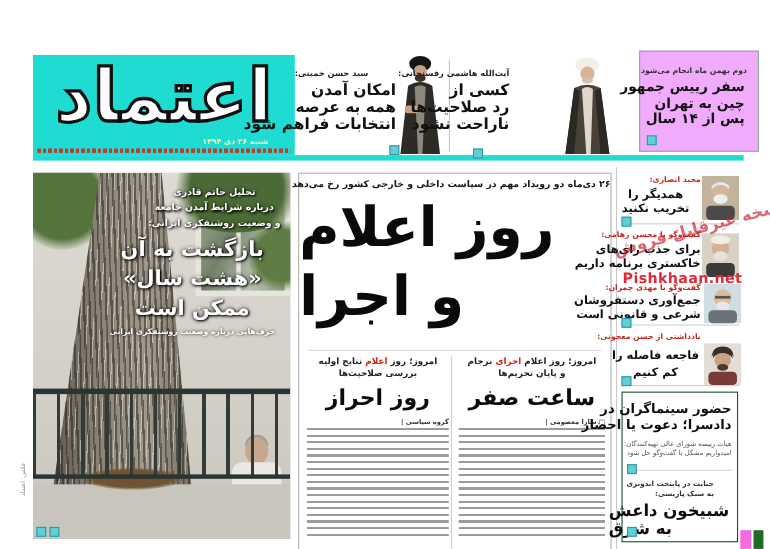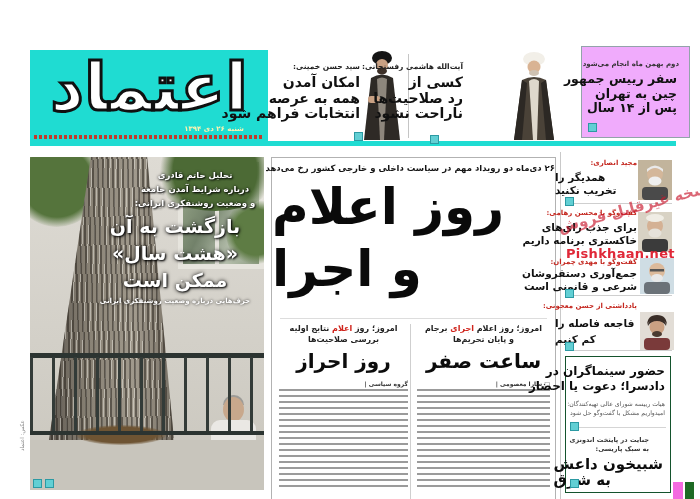--- a/index.html
+++ b/index.html
@@ -17,21 +17,21 @@
     -webkit-text-stroke:3px #101010;letter-spacing:-2px;
   }
   .mh-date{position:absolute;right:24px;bottom:8px;font-size:7px;color:#fdf3b0;font-weight:bold;}
   .mh-infoline{
     position:absolute;left:4px;right:4px;bottom:2px;height:4px;
     background:repeating-linear-gradient(90deg,#c23a2a 0 3px,rgba(0,0,0,0) 3px 5px);
   }
   .rule-teal{left:30px;top:141px;width:646px;height:5px;background:#1fdcd2;}
 
   
-  .kicker{font-size:7.5px;font-weight:bold;color:#222;white-space:nowrap;text-align:right;}
+  .kicker{font-size:7.5px;font-weight:bold;color:#222;white-space:nowrap;text-align:left;}
   .head-sm{font-size:14px;font-weight:bold;color:#111;line-height:15.5px;text-align:right;white-space:nowrap;}
   .vdiv{width:1px;background:#c5c5c5;}
   .sq{width:9px;height:9px;background:#62cfd4;border:1px solid #2c9aa3;box-sizing:border-box;}
 
   .china-box{left:565px;top:46px;width:109px;height:92px;background:#f0abfc;border:1.5px solid #93a3aa;box-sizing:border-box;margin-left:16px;}
   .china-kicker{position:absolute;top:13px;right:10px;font-size:7px;font-weight:bold;color:#333;white-space:nowrap;}
   .china-head{position:absolute;top:25px;right:12px;font-size:12.5px;font-weight:bold;line-height:14.5px;color:#101010;text-align:right;white-space:nowrap;}
 
   
   .photo{left:30px;top:157px;width:234px;height:333px;background:#d6d3cb;overflow:hidden;}
@@ -88,21 +88,21 @@
   .col-kicker{font-size:8px;font-weight:bold;color:#222;text-align:center;line-height:10.5px;white-space:nowrap;}
   .col-kicker .red{color:#d0241c;}
   .col-head{margin-top:4px;text-align:center;font-size:20px;font-weight:bold;color:#0c0c0c;}
   .byline{margin-top:7px;font-size:6px;font-weight:bold;color:#333;text-align:right;}
   .greek{margin-top:2px;height:100px;
     background:repeating-linear-gradient(180deg,#9b9b9b 0 2px,rgba(0,0,0,0) 2px 6px);}
 
   
   .side-div{left:560px;top:152px;width:1px;height:347px;background:#c9c9c9;}
   .side-item-kicker{font-size:7px;font-weight:bold;color:#c4271f;white-space:nowrap;text-align:right;}
-  .side-head{font-size:10.5px;font-weight:bold;color:#111;line-height:13px;text-align:left;white-space:nowrap;}
+  .side-head{font-size:10.5px;font-weight:bold;color:#111;line-height:13px;text-align:center;white-space:nowrap;}
   .sep{height:1px;background:#cfcfcf;}
   .side-box{left:565px;top:356px;width:106px;height:137px;background:#fff;border:1px solid #14532d;box-sizing:border-box;}
   .sb-h{position:absolute;top:7px;right:5px;left:4px;text-align:right;font-size:12px;font-weight:bold;line-height:15px;color:#0d0d0d;white-space:nowrap;}
   .sb-sub{position:absolute;top:42px;right:5px;left:4px;text-align:right;font-size:6.2px;line-height:9px;color:#555;white-space:nowrap;}
   .sb-divider{position:absolute;top:70px;left:4px;right:4px;height:1px;background:#d5d5d5;}
   .sb-kicker{position:absolute;top:79px;right:21px;text-align:right;font-size:6.5px;font-weight:bold;line-height:9px;color:#333;white-space:nowrap;}
   .sb-h2{position:absolute;top:99px;right:7px;text-align:left;font-size:15px;font-weight:bold;line-height:16px;color:#0d0d0d;white-space:nowrap;}
 
   
   .pishkhaan{left:566px;top:246px;width:106px;text-align:center;font-size:13px;font-weight:bold;

